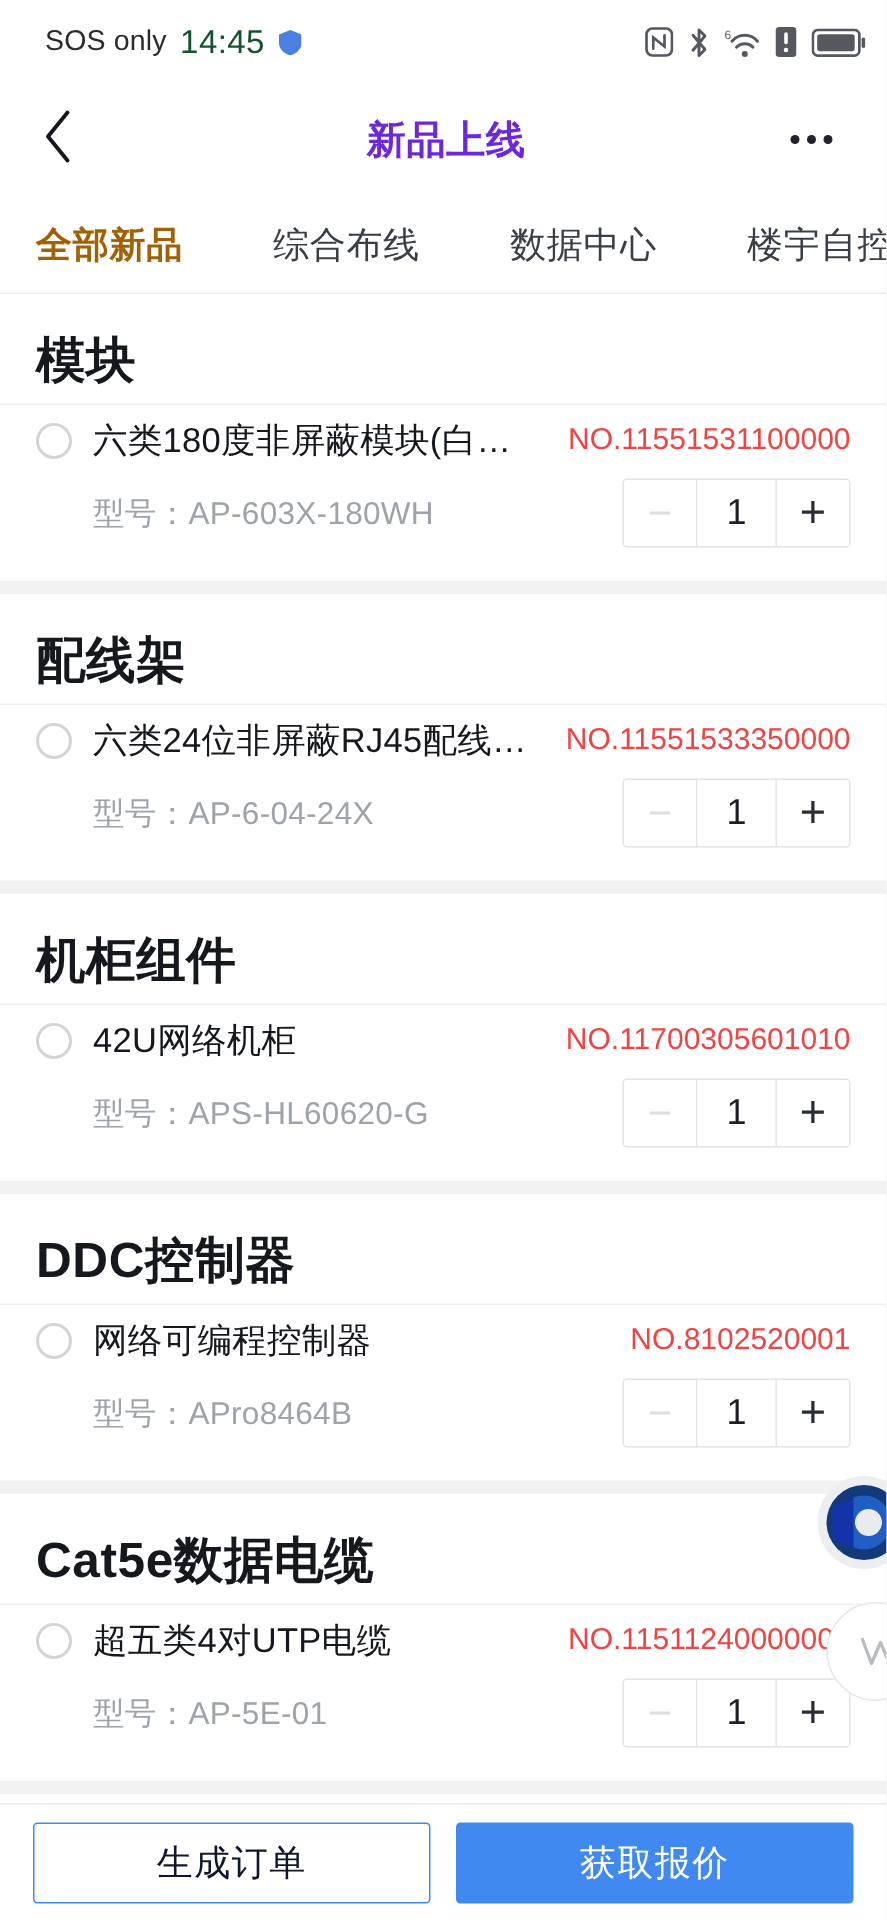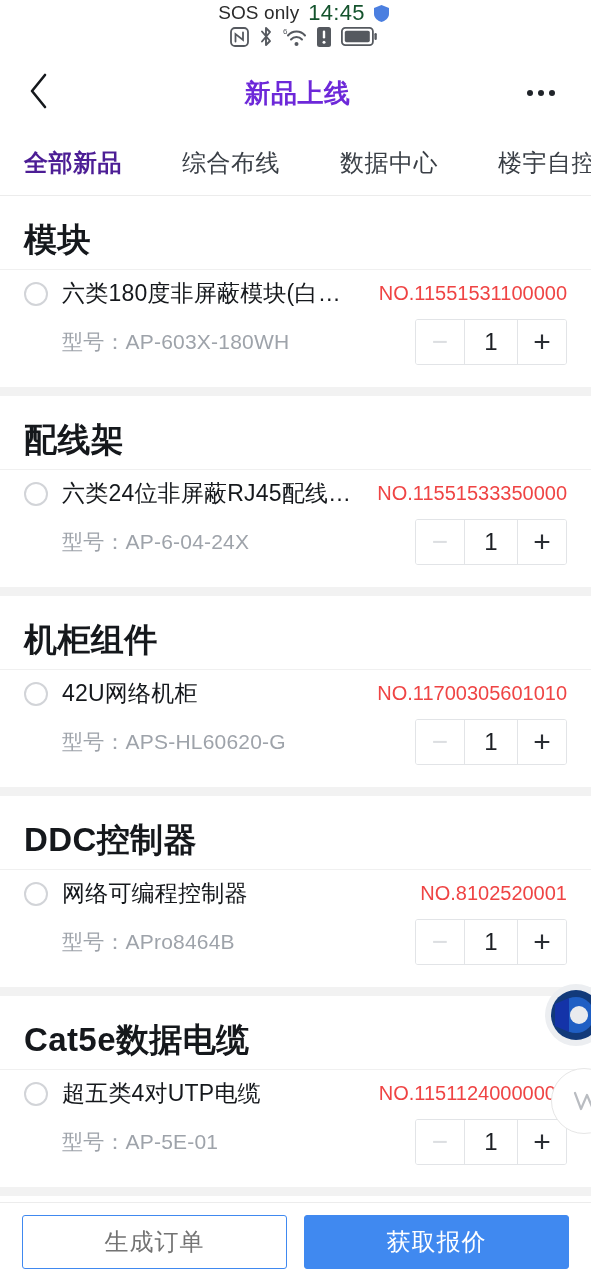--- a/index.html
+++ b/index.html
@@ -7,23 +7,22 @@
     width: 591px; height: 1280px;
     font-family: "Liberation Sans", "DejaVu Sans", sans-serif;
     background: #f2f2f2;
     overflow: hidden;
   }
   .phone { position: relative; width: 591px; height: 1280px; background: #ffffff; overflow: hidden; }
 
   
   .statusbar {
     height: 56px; display: flex; align-items: center;
-    padding: 0 14px 0 30px;
+    justify-content: space-between; padding: 0 14px 0 30px;
     background: #ffffff;
-    flex-direction: column;
   }
   .sb-left { display: flex; align-items: center; gap: 9px; }
   .sb-carrier { font-size: 19px; color: #2b2b2b; letter-spacing: .1px; }
   .sb-time { font-size: 22px; color: #14532d; letter-spacing: .3px; }
   .sb-shield { width: 15px; height: 17px; }
   .sb-right { display: flex; align-items: center; gap: 10px; }
   .sb-right svg { display: block; }
 
   
   .navbar {
@@ -45,21 +44,21 @@
   
   .tabs {
     height: 66px; display: flex; align-items: center;
     background: #fff; border-bottom: 1px solid #ececec;
     padding-left: 24px; overflow: hidden; white-space: nowrap;
   }
   .tab {
     font-size: 24px; color: #3a3f46; margin-right: 60px; cursor: pointer;
     letter-spacing: .5px; flex: 0 0 auto;
   }
-  .tab.active { font-weight: 700; color: #4c1d95; }
+  .tab.active { font-weight: 700; color: #a16207; }
 
   
   .content { position: absolute; top: 196px; left: 0; right: 0; bottom: 78px; background: #f2f2f2; overflow: hidden; }
 
   .section { background: #ffffff; padding: 0 0 14px 0; margin-bottom: 9px; }
   .section-title {
     font-size: 33px; font-weight: 700; color: #15181c;
     padding: 22px 24px 6px 24px; letter-spacing: .4px;
   }
   .product {
@@ -118,21 +117,21 @@
   .bottombar {
     position: absolute; left: 0; right: 0; bottom: 0; height: 78px;
     background: #ffffff; border-top: 1px solid #ececec;
     display: flex; align-items: center; gap: 17px; padding: 0 22px; z-index: 10;
   }
   .btn {
     flex: 1 1 0; height: 54px; border-radius: 3px;
     display: flex; align-items: center; justify-content: center;
     font-size: 24px; cursor: pointer; letter-spacing: 1px;
   }
-  .btn-outline { border: 1px solid #4089f0; color: #737373; background: #fff; }
+  .btn-outline { border: 1px solid #4089f0; color: #0f172a; background: #fff; }
   .btn-solid { background: #4089f0; color: #ffffff; border: 1px solid #4089f0; }
 </style>
 </head>
 <body>
 
 <div class="phone">
 
   <div class="statusbar">
     <div class="sb-left">
       <span class="sb-carrier">SOS only</span>

